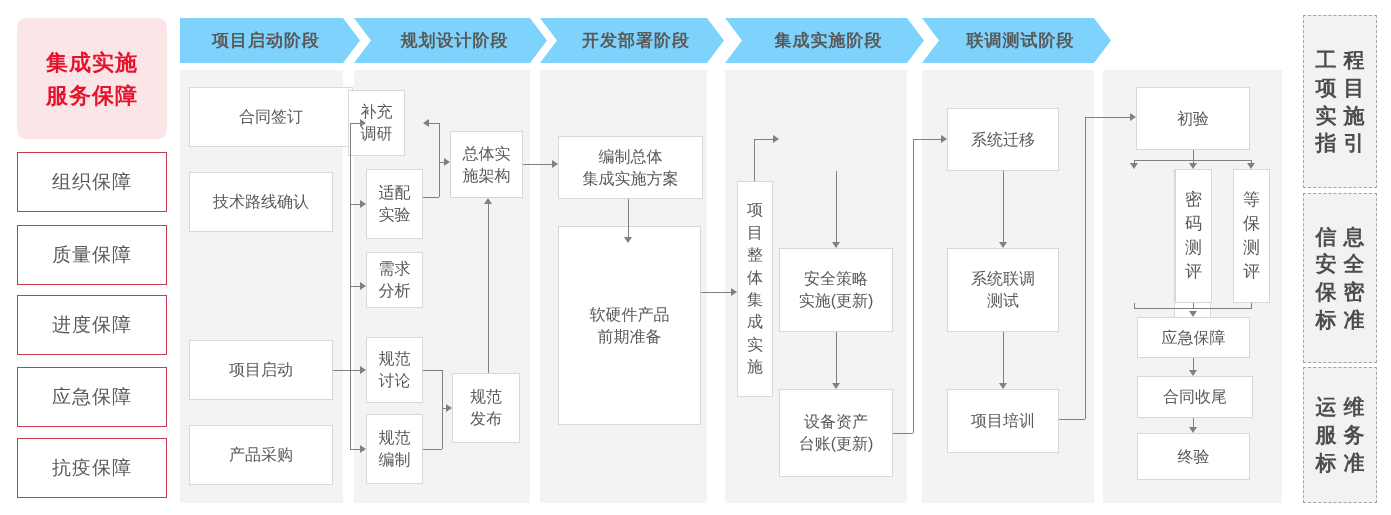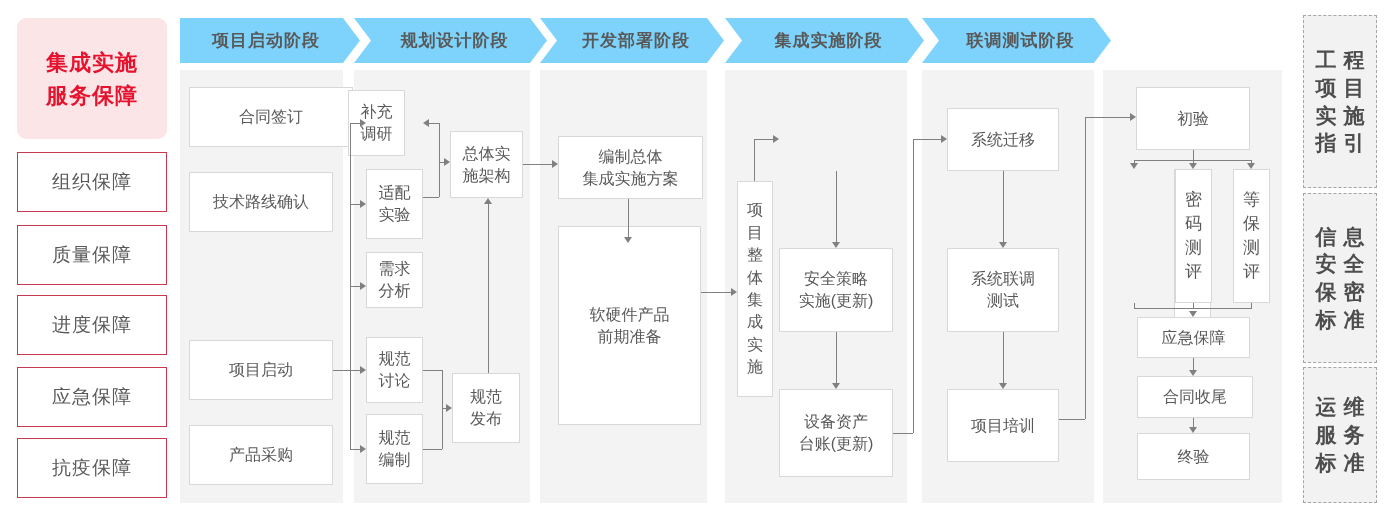--- a/index.html
+++ b/index.html
@@ -94,21 +94,21 @@
 
   <div class="box" style="left:737px;top:181px;width:36px;height:216px"><span class="vtext">项目整体集成实施</span></div>
   <div class="box" style="left:779px;top:248px;width:114px;height:84px">安全策略
 实施(更新)</div>
   <div class="box" style="left:779px;top:389px;width:114px;height:88px">设备资产
 台账(更新)</div>
 
   <div class="box" style="left:947px;top:108px;width:112px;height:63px">系统迁移</div>
   <div class="box" style="left:947px;top:248px;width:112px;height:84px">系统联调
 测试</div>
-  <div class="box" style="left:947px;top:389px;width:112px;height:73px">项目培训</div>
+  <div class="box" style="left:947px;top:389px;width:112px;height:64px">项目培训</div>
 
   <div class="box" style="left:1136px;top:87px;width:114px;height:63px">初验</div>
   <div class="box" style="left:1174px;top:169px;width:37px;height:160px"><span class="vtext4">风险评估</span></div>
   <div class="box" style="left:1175px;top:169px;width:37px;height:134px"><span class="vtext4">密码测评</span></div>
   <div class="box" style="left:1233px;top:169px;width:37px;height:134px"><span class="vtext4">等保测评</span></div>
   <div class="box" style="left:1137px;top:317px;width:113px;height:41px">应急保障</div>
   <div class="box" style="left:1137px;top:376px;width:116px;height:42px">合同收尾</div>
   <div class="box" style="left:1137px;top:433px;width:113px;height:47px">终验</div>
 
   <div class="rpanel" style="top:15px;height:173px">工程

